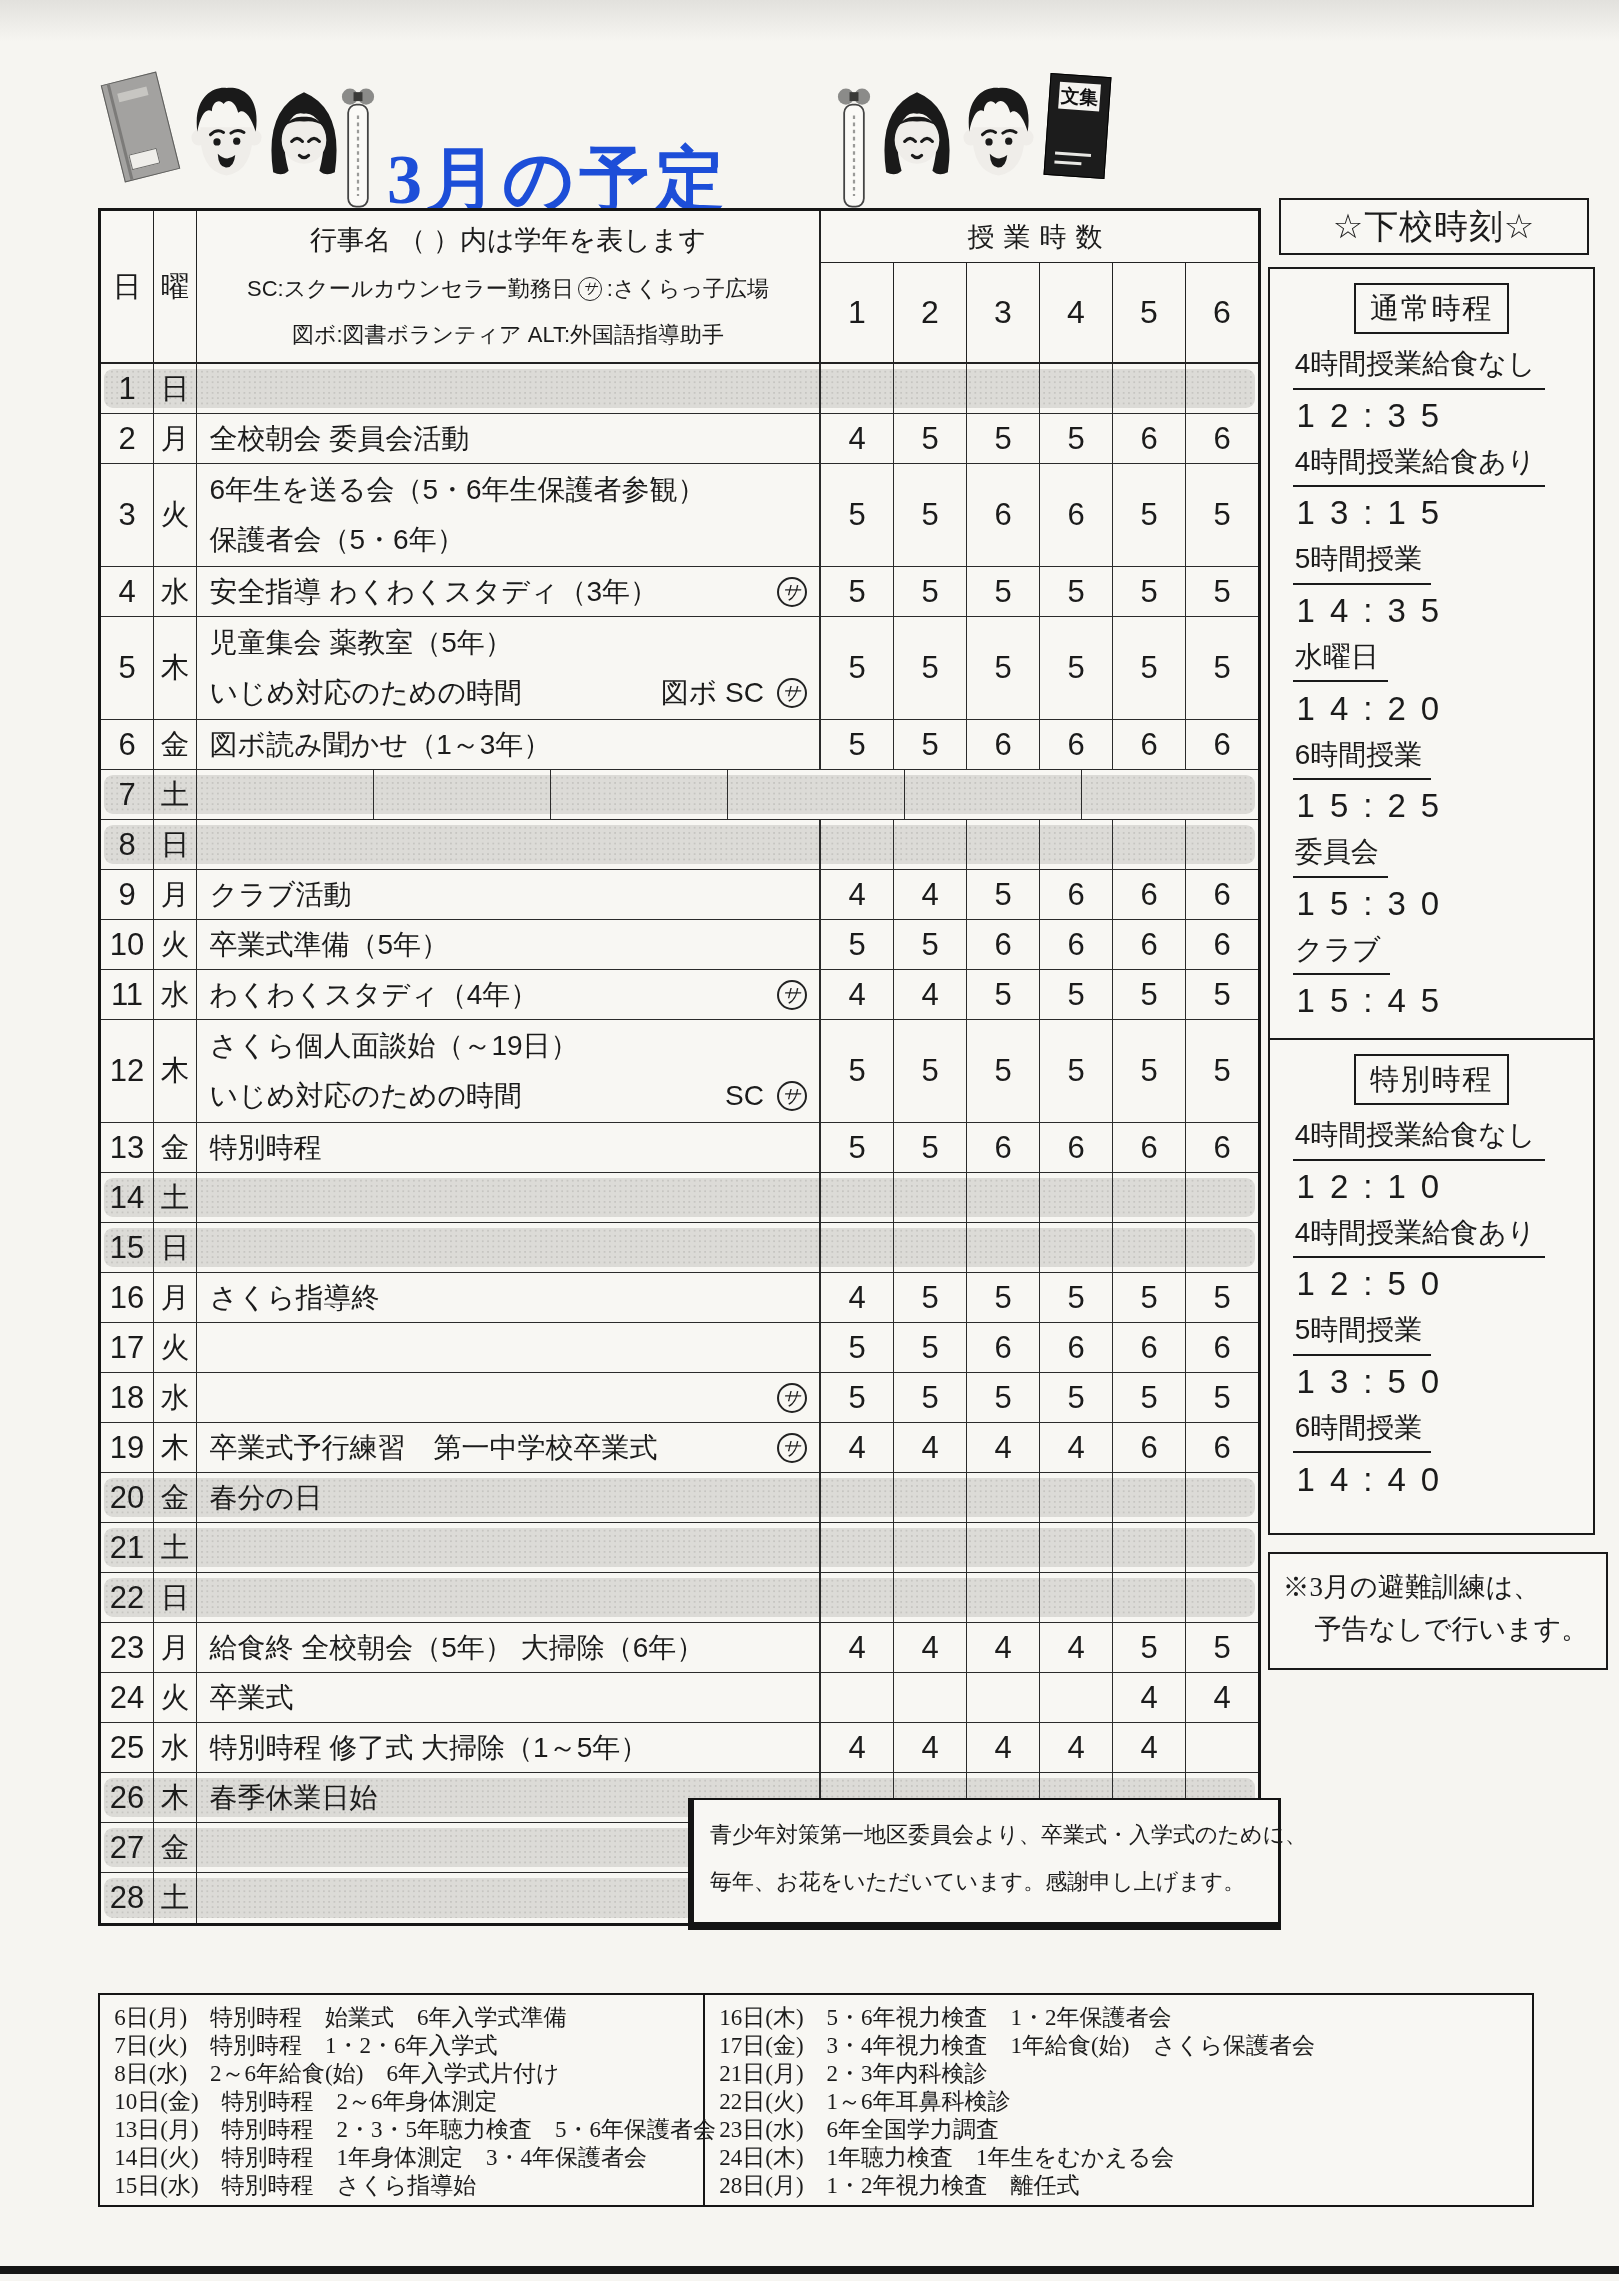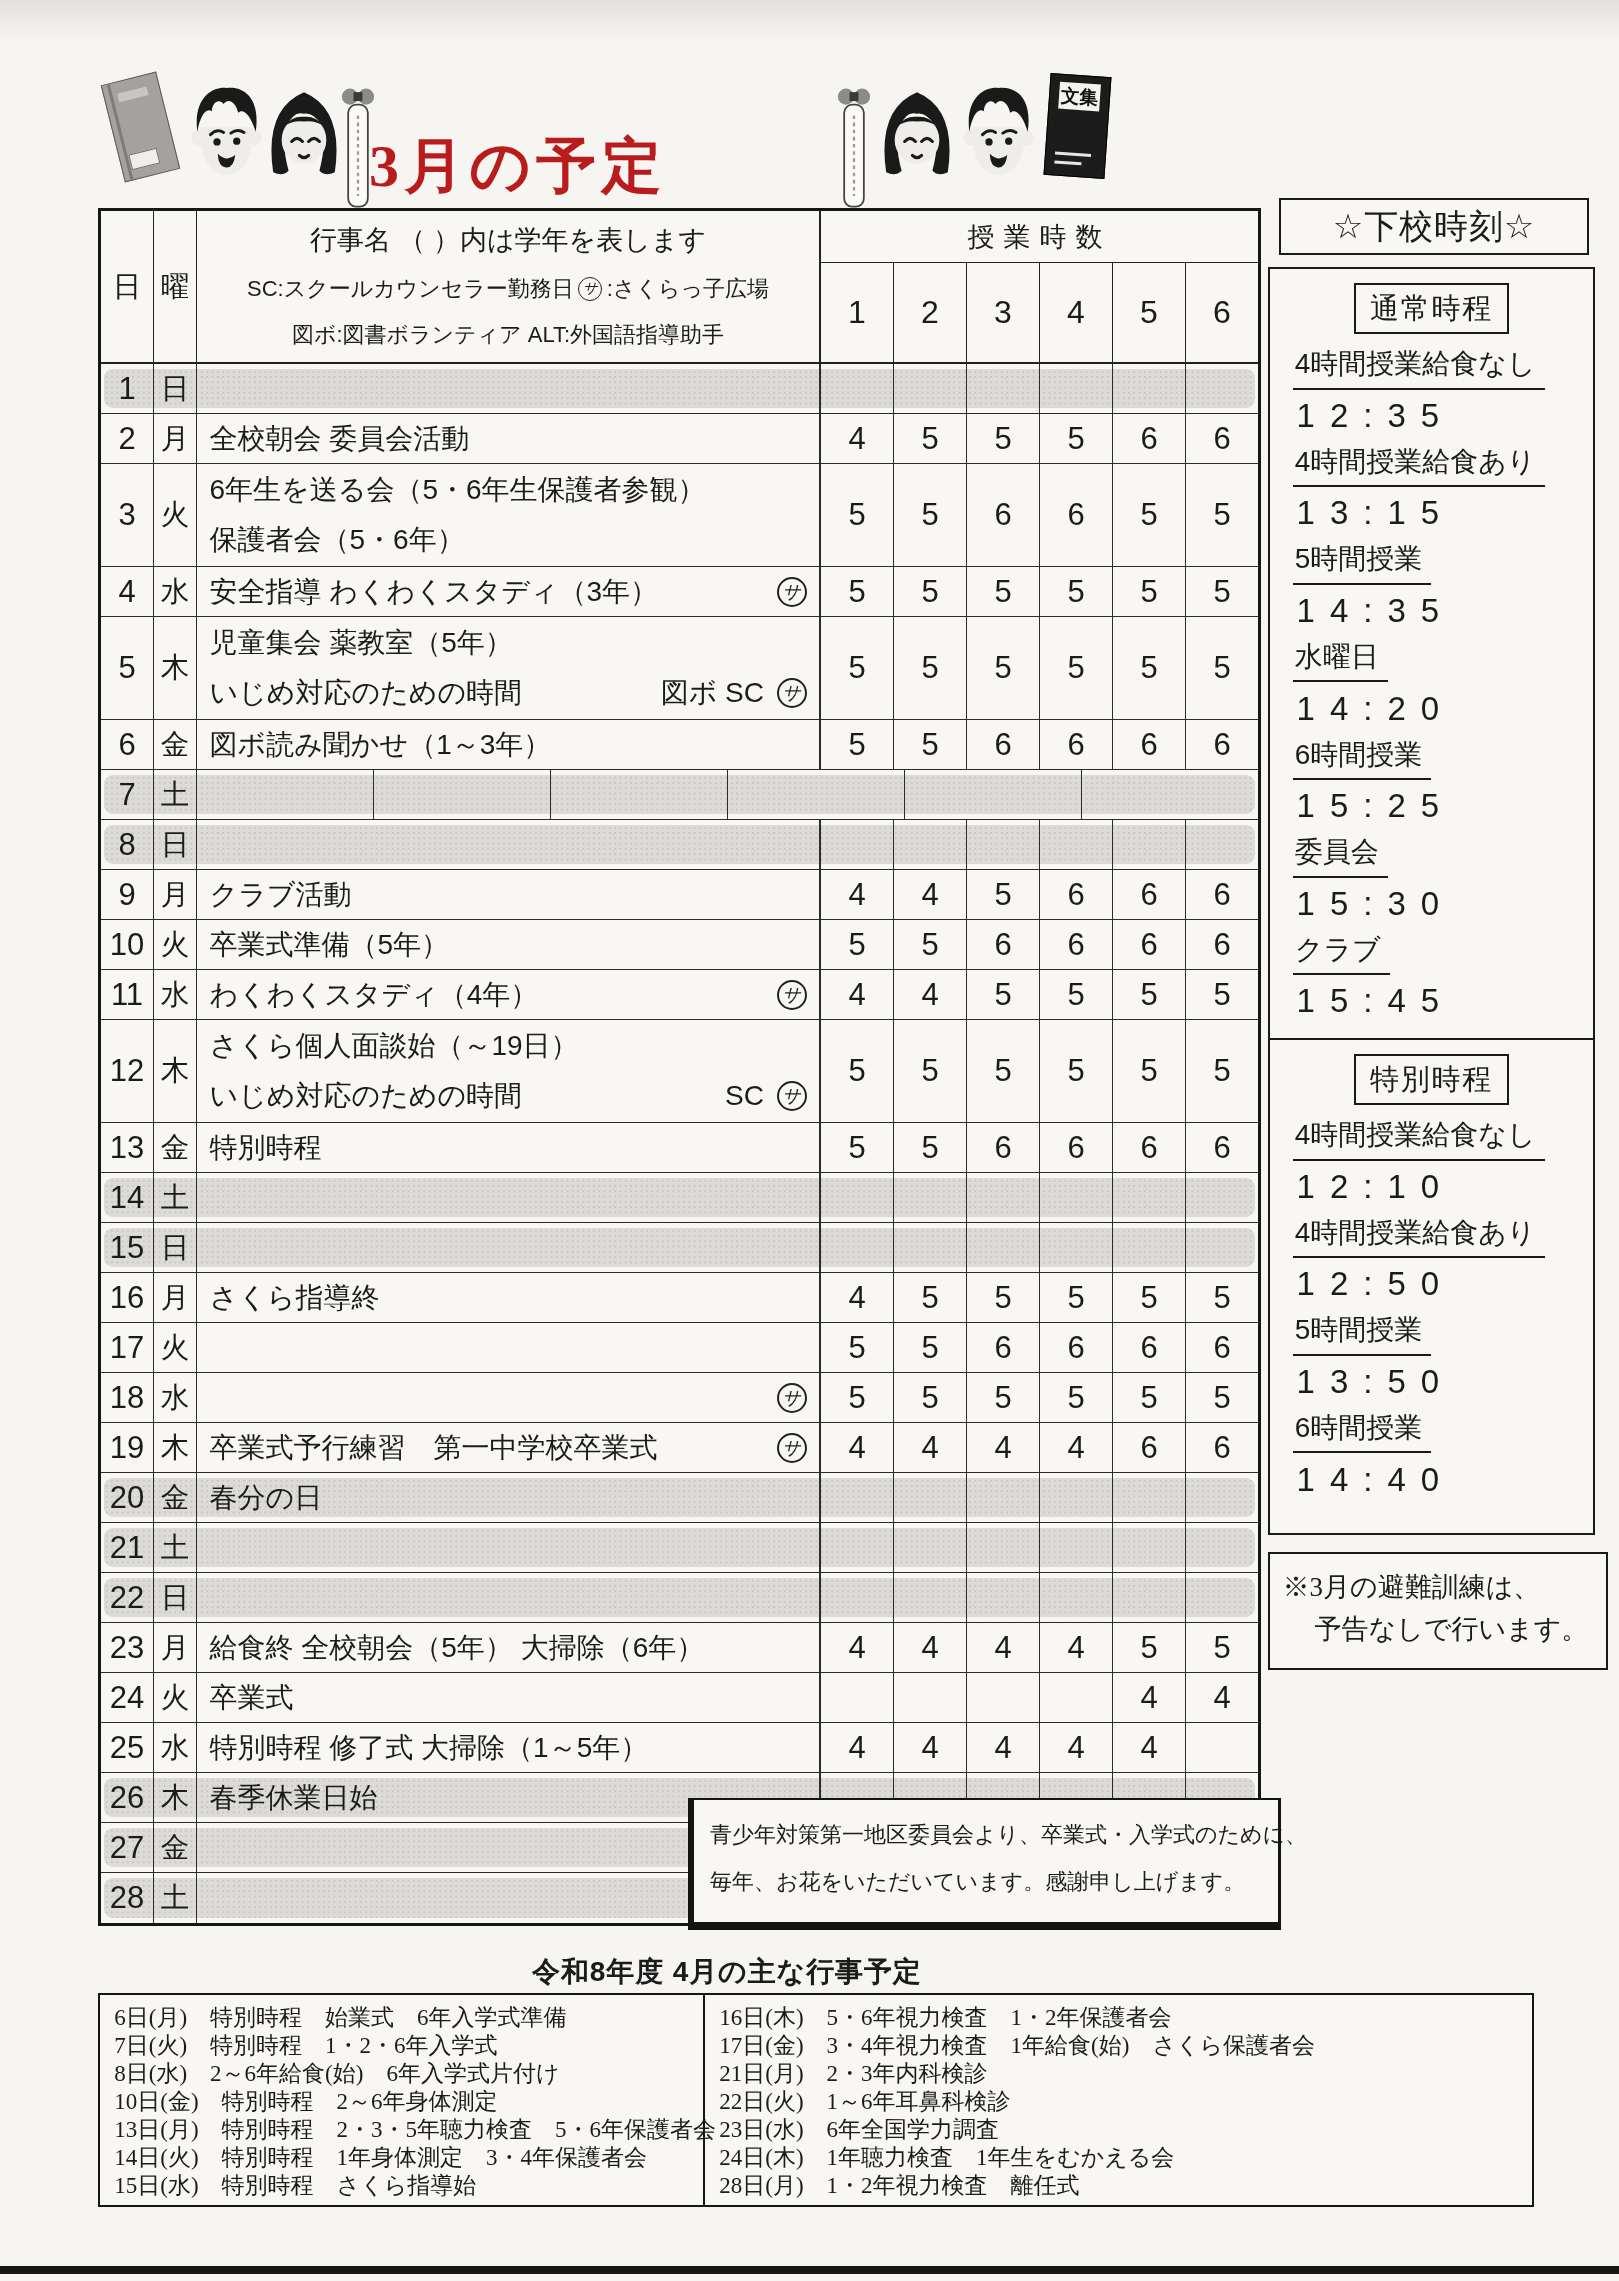--- a/index.html
+++ b/index.html
@@ -15,22 +15,22 @@
   .book1 .b-spine{position:absolute;left:5.3px;top:0;bottom:0;width:2.7px;background:#7c7b79;}
   .book1 .b-label{position:absolute;left:9px;bottom:9px;width:27px;height:14.3px;background:#efeeea;border:0.9px solid #6e6e6c;}
   .book1 .b-label2{position:absolute;left:12.5px;top:10.7px;width:30px;height:9px;background:#c7c6c2;}
   .book2{left:1047px;top:75px;width:61px;height:102px;background:#1c1c1c;border:1.8px solid #000;
          transform:rotate(4deg);box-sizing:border-box;}
   .book2 .b2-label{position:absolute;left:9px;top:7.1px;width:41px;height:27px;background:#f4f3ef;
          display:flex;align-items:center;justify-content:center;font-size:18.7px;font-weight:bold;color:#111;}
   .book2 .b2-line1,.book2 .b2-line2{position:absolute;left:9px;height:3.6px;background:#e8e7e3;}
   .book2 .b2-line1{bottom:19.6px;width:36px;}
   .book2 .b2-line2{bottom:10.7px;width:27px;}
-  .main-title{position:absolute;left:369px;top:86px;font-family:"Liberation Serif","DejaVu Serif",serif;
-        font-weight:bold;font-size:60px;letter-spacing:5.3px;color:#b91c1c;white-space:nowrap;}
+  .main-title{position:absolute;left:387px;top:86px;font-family:"Liberation Serif","DejaVu Serif",serif;
+        font-weight:bold;font-size:70px;letter-spacing:5.3px;color:#1d4ed8;white-space:nowrap;}
 
   
   .gekko-box{position:absolute;left:1279px;top:198px;width:310px;height:57px;border:2.7px solid #1a1a1a;
         box-sizing:border-box;display:flex;align-items:center;justify-content:center;
         font-size:34px;font-weight:500;letter-spacing:0.9px;background:#f8f7f3;}
 
   
   .mtable{position:absolute;left:98px;top:208px;width:1157px;border:3.6px solid #161616;background:#f8f7f3;}
   .mtable *{box-sizing:border-box;}
   .thead{display:flex;height:153px;border-bottom:2.7px solid #222;}
@@ -650,21 +650,20 @@
   <div class="drill-note">
     <div>※3月の避難訓練は、</div>
     <div class="indent">予告なしで行います。</div>
   </div>
 
   <div class="flower-box">
     <div>青少年対策第一地区委員会より、卒業式・入学式のために、</div>
     <div>毎年、お花をいただいています。感謝申し上げます。</div>
   </div>
 
-  <div class="april-title">令和8年度 4月の主な行事予定</div>
   <div class="april-box">
     <div class="april-col left">
         <div class="aline"> 6日(月)　特別時程　始業式　6年入学式準備</div>
         <div class="aline"> 7日(火)　特別時程　1・2・6年入学式</div>
         <div class="aline"> 8日(水)　2～6年給食(始)　6年入学式片付け</div>
         <div class="aline">10日(金)　特別時程　2～6年身体測定</div>
         <div class="aline">13日(月)　特別時程　2・3・5年聴力検査　5・6年保護者会</div>
         <div class="aline">14日(火)　特別時程　1年身体測定　3・4年保護者会</div>
         <div class="aline">15日(水)　特別時程　さくら指導始</div>
       </div>

